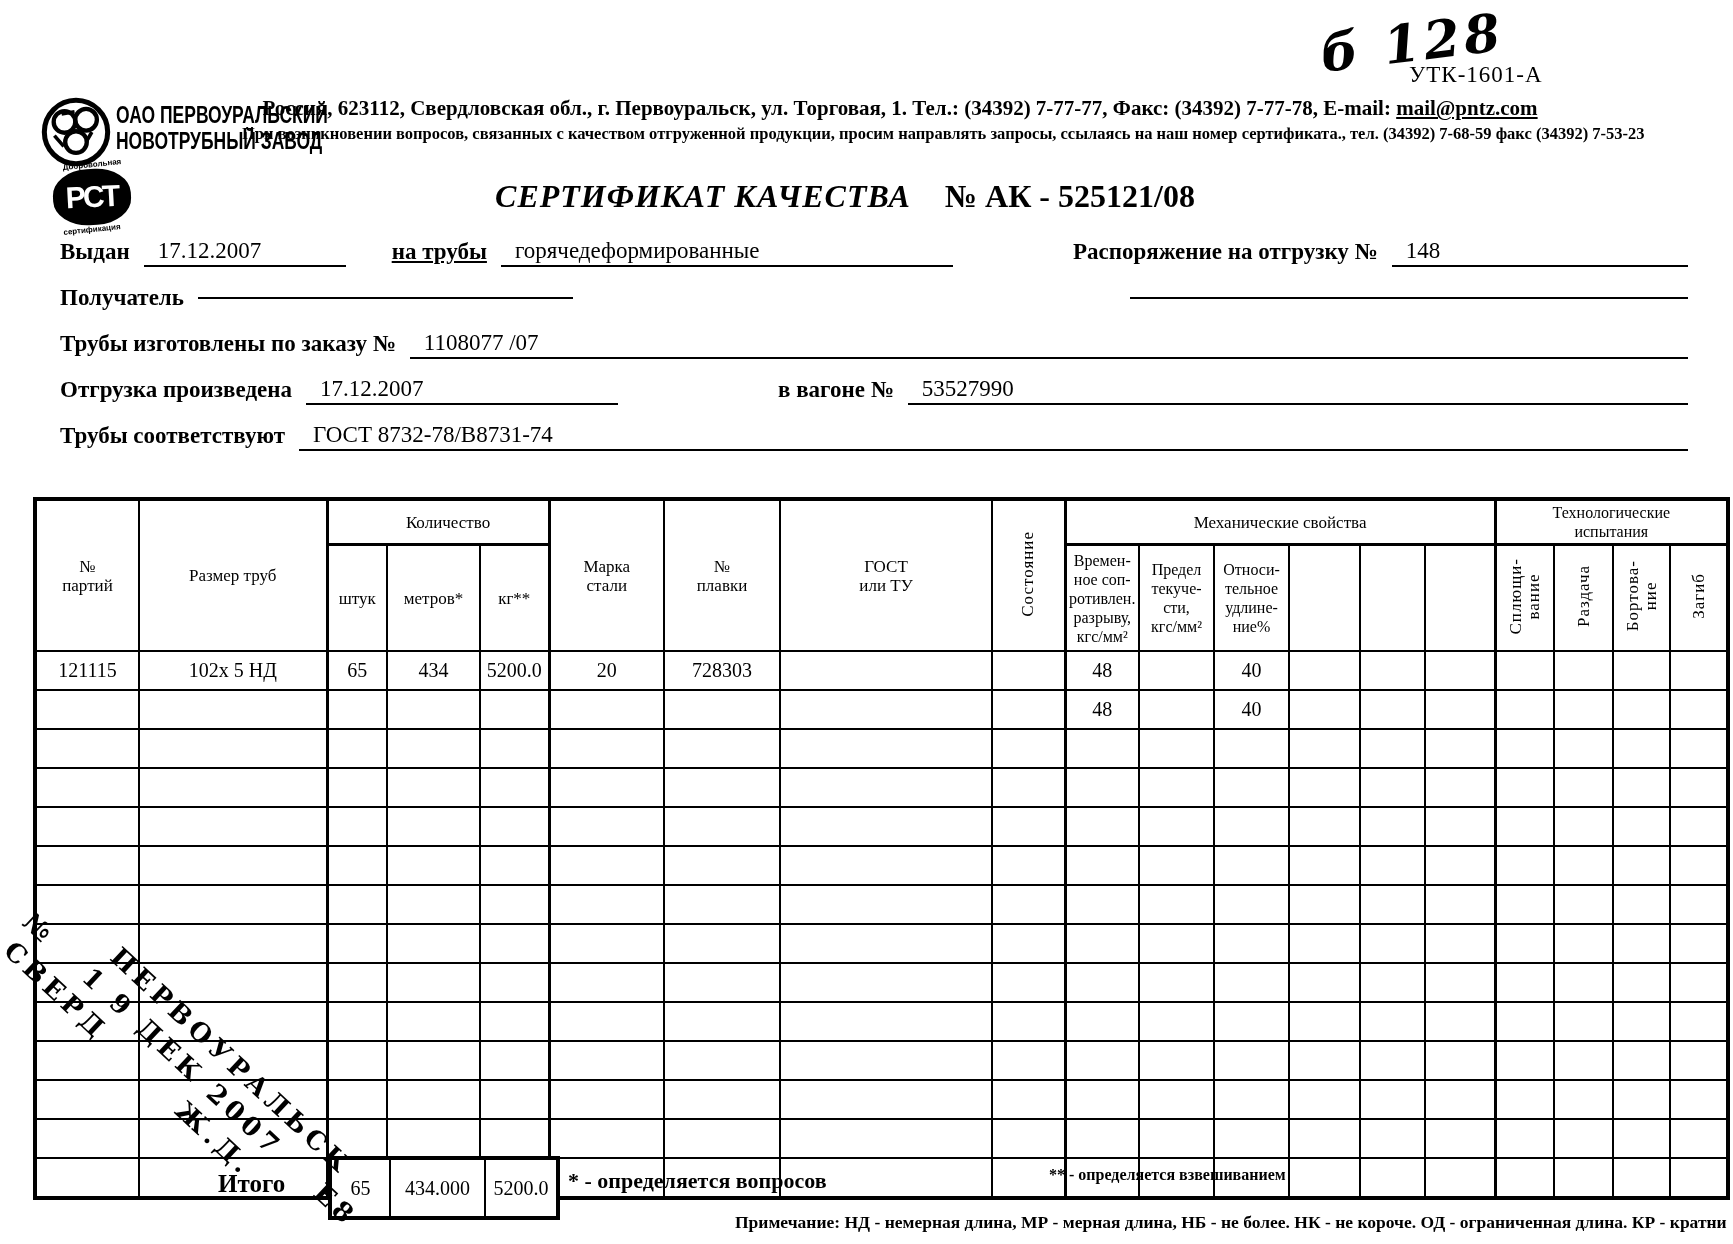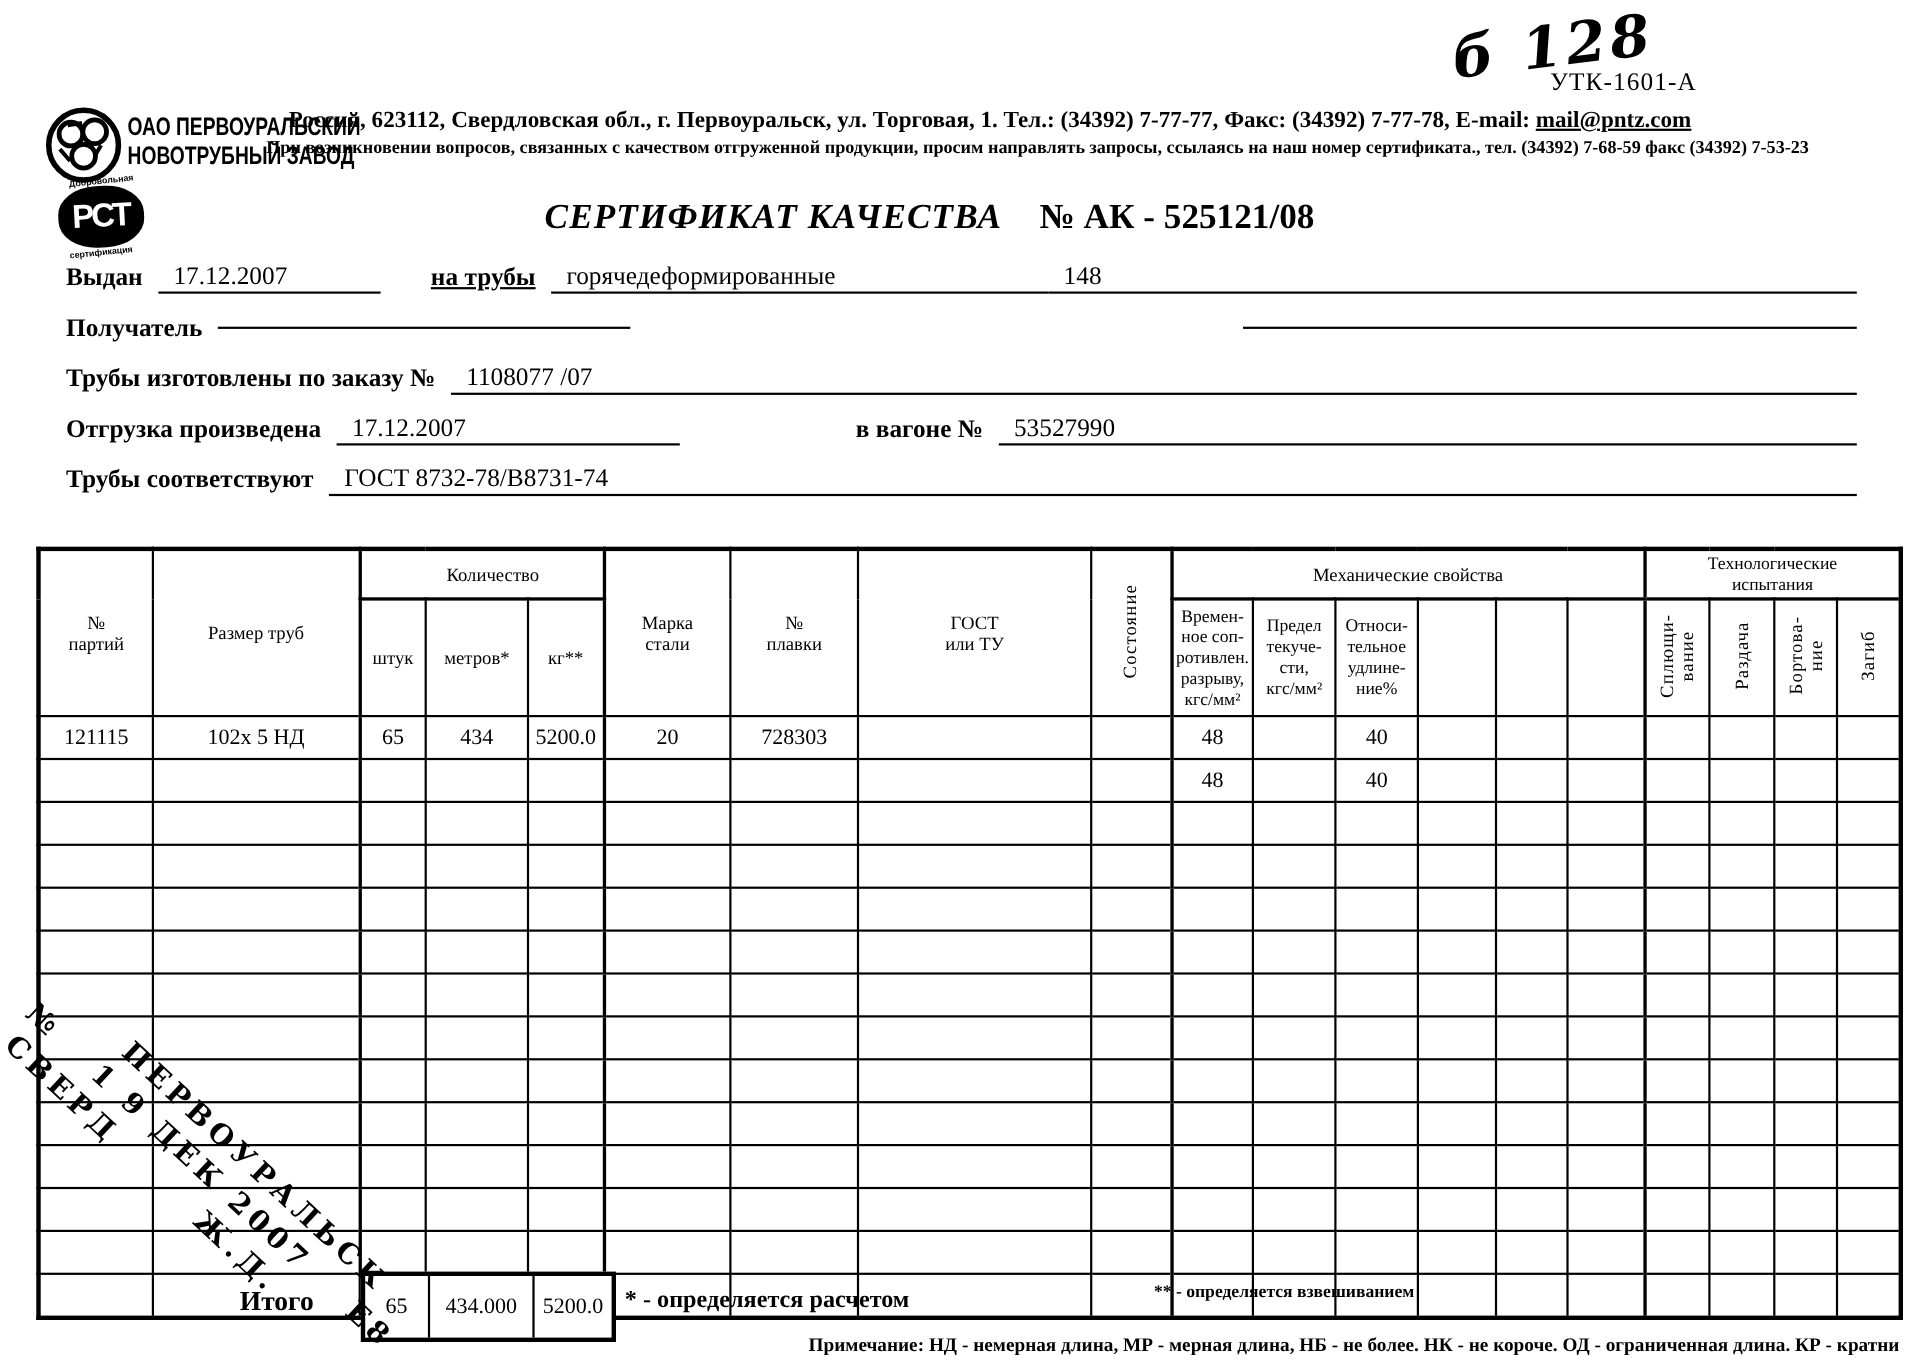--- a/index.html
+++ b/index.html
@@ -115,20 +115,21 @@
   <div class="title-line">
     <span class="t">СЕРТИФИКАТ КАЧЕСТВА</span>
     <span class="num">№  АК -  525121/08</span>
   </div>
 
   <div class="fline" style="top:236px;">
     <span class="lbl">Выдан</span>
     <span class="val" style="flex:0 0 180px;">17.12.2007</span>
     <span class="lbl" style="padding-left:46px;text-decoration:underline;">на трубы</span>
     <span class="val" style="flex:0 0 430px;">горячедеформированные</span>
+    <span class="lbl" style="padding-left:120px;">Распоряжение на отгрузку №</span>
     <span class="val" style="flex:1;">148</span>
   </div>
 
   <div class="fline" style="top:282px;">
     <span class="lbl">Получатель</span>
     <span class="fill" style="flex:0 0 375px;"></span>
     <span class="fill gap"></span>
     <span class="fill"></span>
   </div>
 
@@ -514,21 +515,21 @@
       </tbody>
   </table>
 
   <div class="totals-label">Итого</div>
   <div class="totals-box">
     <span class="cell tc1">65</span>
     <span class="cell tc2">434.000</span>
     <span class="cell tc3">5200.0</span>
   </div>
 
-  <div class="fn1">* - определяется расчетом</div>
+  <div class="fn1">* - определяется вопросов</div>
   <div class="fn2">** - определяется взвешиванием</div>
   <div class="note">Примечание: НД - немерная длина, МР - мерная длина, НБ - не более. НК - не короче. ОД - ограниченная длина. КР - кратни</div>
 
   <div class="stamp">
     <div class="s1">ПЕРВОУРАЛЬСК</div>
     <div class="s2">
       <span>№</span>
       <span class="d">1 9 ДЕК 2007</span>
       <span class="e">Е8</span>
     </div>

